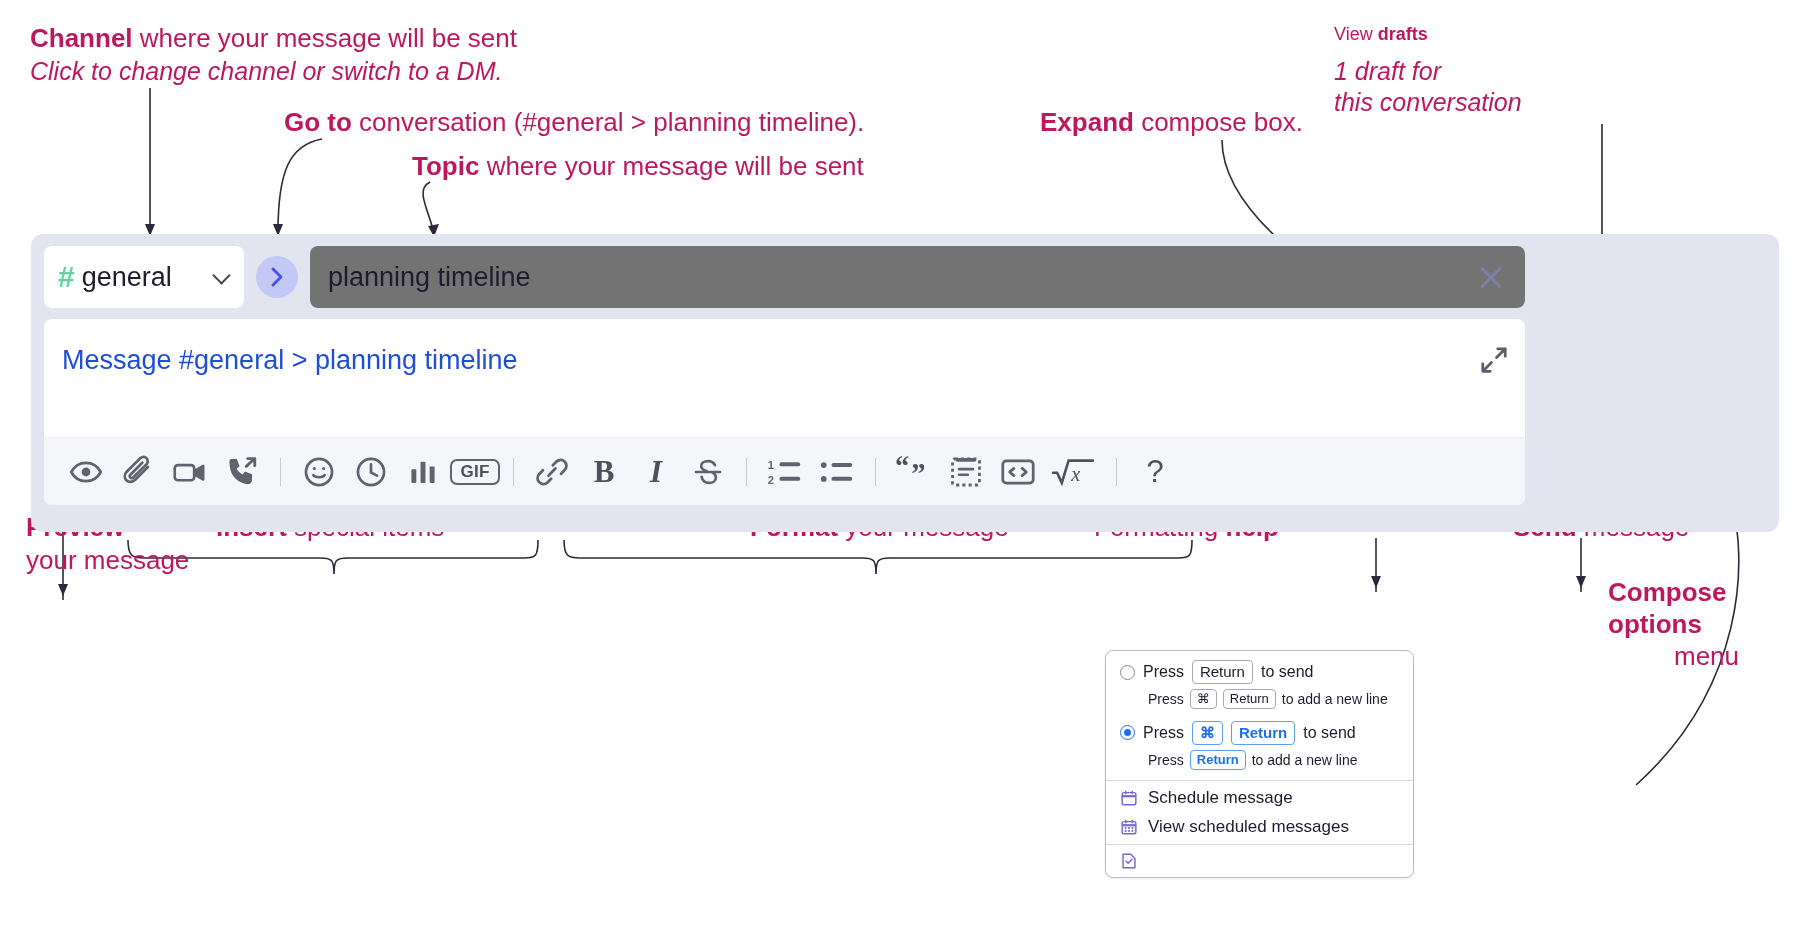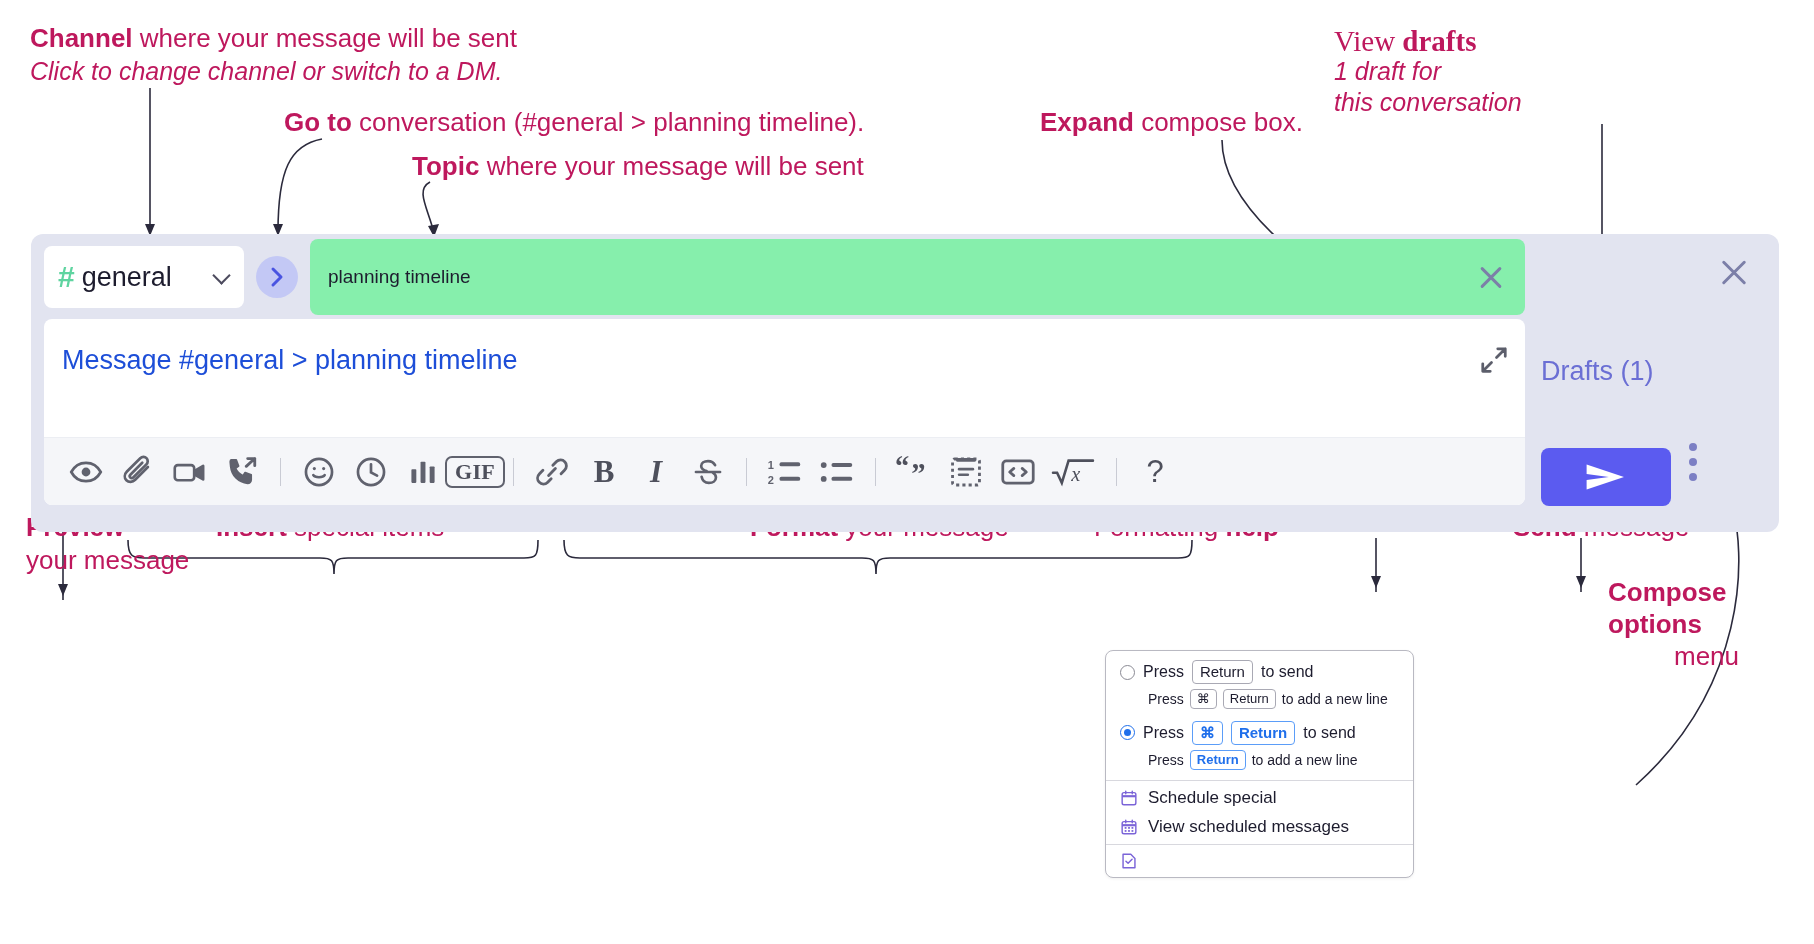--- a/index.html
+++ b/index.html
@@ -35,23 +35,23 @@
   .chev { margin-left:auto; width:16px; height:16px; position:relative; }
   .chev:before{ content:""; position:absolute; left:1px; top:0px; width:11px; height:11px;
     border-right:2.2px solid #4c4b5e; border-bottom:2.2px solid #4c4b5e; transform:rotate(45deg); }
 
   #goto-button {
     width:42px; height:42px; border-radius:50%; background:#c3c8f5;
     display:flex; align-items:center; justify-content:center; margin:0 12px;
     color:#4a54e1; font-size:24px; font-weight:700;
   }
   #topic-field {
-    flex:1; height:76px; background:#86efac; border-radius:8px;
+    flex:1; height:62px; background:#737373; border-radius:8px;
     display:flex; align-items:center; padding:0 18px;
-    font-size:19px; color:#1d1c2e;
+    font-size:27px; color:#1d1c2e;
   }
   #topic-clear { margin-left:auto; width:32px; height:32px; position:relative; }
   #topic-clear:before, #topic-clear:after {
     content:""; position:absolute; left:2px; top:15px; width:28px; height:3px;
     background:#7c7fa8; border-radius:2px;
   }
   #topic-clear:before { transform:rotate(45deg); }
   #topic-clear:after  { transform:rotate(-45deg); }
 
   #message-box {
@@ -67,22 +67,22 @@
     position:absolute; left:0; bottom:0; width:100%; height:68px;
     background:#f5f6f9; border-top:1px solid #eceef3;
     display:flex; align-items:center; padding-left:16px; gap:0px;
   }
   .tb { width:52px; height:52px; display:flex; align-items:center; justify-content:center;
         color:#60626e; }
   .tb svg { display:block; }
   .tb-sep { width:1px; height:28px; background:#c9cbd4; margin:0 12px; }
   .tb-text { font-size:31px; font-weight:700; color:#4e505c; font-family:"Liberation Serif", serif;}
   .gif-box { border:2.6px solid #60626e; border-radius:7px; padding:1px 8px;
-             font-size:22px; font-weight:700; letter-spacing:0.3px; color:#4e505c;
-             font-family:Liberation Serif, serif; }
+             font-size:17px; font-weight:700; letter-spacing:0.3px; color:#4e505c;
+             font-family:Liberation Sans, sans-serif; }
 
   
   #right-col { position:absolute; right:0; top:0; width:252px; height:298px; }
   #panel-close { position:absolute; right:28px; top:22px; width:34px; height:34px; }
   #panel-close:before, #panel-close:after {
     content:""; position:absolute; left:1px; top:15px; width:32px; height:3px;
     background:#7c7fa8; border-radius:2px;
   }
   #panel-close:before { transform:rotate(45deg); }
   #panel-close:after  { transform:rotate(-45deg); }
@@ -171,21 +171,21 @@
 </div>
 
 <div class="ann" style="left:412px; top:150px; font-size:26px;">
   <b>Topic</b><span> where your message will be sent</span>
 </div>
 
 <div class="ann" style="left:1040px; top:106px; font-size:26px;">
   <b>Expand</b><span> compose box.</span>
 </div>
 
-<div class="ann" style="left:1334px; top:23px; font-size:29px;font-family:Liberation Serif, serif;">
+<div class="ann" style="left:1334px; top:23px; font-size:18px;">
   <span>View </span><b>drafts</b>
 </div>
 <div class="ann" style="left:1334px; top:55px; font-size:25px;">
   <i>1 draft for</i>
 </div>
 <div class="ann" style="left:1334px; top:86px; font-size:25px;">
   <i>this conversation</i>
 </div>
 
 <div class="ann" style="left:26px; top:511px; font-size:26px;">
@@ -396,34 +396,20 @@
         <div class="tb-sep"></div>
 
         <div class="tb">
           <span class="tb-text" style="font-family:'Liberation Sans',sans-serif; font-weight:400;">?</span>
         </div>
 
       </div>
     </div>
   </div>
 
-  <div id="right-col">
-    <div id="panel-close"></div>
-    <div id="drafts-link">Drafts (1)</div>
-    <div id="send-button">
-      <svg width="48" height="36" viewBox="0 0 34 26">
-        <path d="M3 4 L30 13 L3 22 L3 15.2 L19 13 L3 10.8 Z" fill="#ffffff"></path>
-      </svg>
-    </div>
-    <div id="compose-more">
-      <span></span>
-      <span></span>
-      <span></span>
-    </div>
-  </div>
 </div>
 
 <div id="options-menu">
 
   <div class="opt-block">
     <div class="opt-row">
       <span class="radio"></span>
       <span>Press</span>
       <span class="key">Return</span>
       <span>to send</span>
@@ -454,21 +440,21 @@
   <div class="menu-sep"></div>
 
   <div class="menu-item">
     <span class="mi-ico">
       <svg width="18" height="18" viewBox="0 0 20 20" fill="none" stroke="#7b64d8" stroke-width="1.6">
         <rect x="2.4" y="4" width="15.2" height="13.6" rx="2"></rect>
         <path d="M2.4 8 L17.6 8" stroke-width="2.4"></path>
         <path d="M6.4 2.6 L6.4 5.2 M13.6 2.6 L13.6 5.2" stroke-linecap="round"></path>
       </svg>
     </span>
-    <span>Schedule special</span>
+    <span>Schedule message</span>
   </div>
 
   <div class="menu-item" style="padding-top:2px">
     <span class="mi-ico">
       <svg width="18" height="18" viewBox="0 0 20 20" fill="none" stroke="#7b64d8" stroke-width="1.6">
         <rect x="2.4" y="4" width="15.2" height="13.6" rx="2"></rect>
         <path d="M2.4 8 L17.6 8" stroke-width="2.4"></path>
         <path d="M6.4 2.6 L6.4 5.2 M13.6 2.6 L13.6 5.2" stroke-linecap="round"></path>
         <g fill="#7b64d8" stroke="none">
           <rect x="5.2" y="10" width="2" height="2"></rect>

